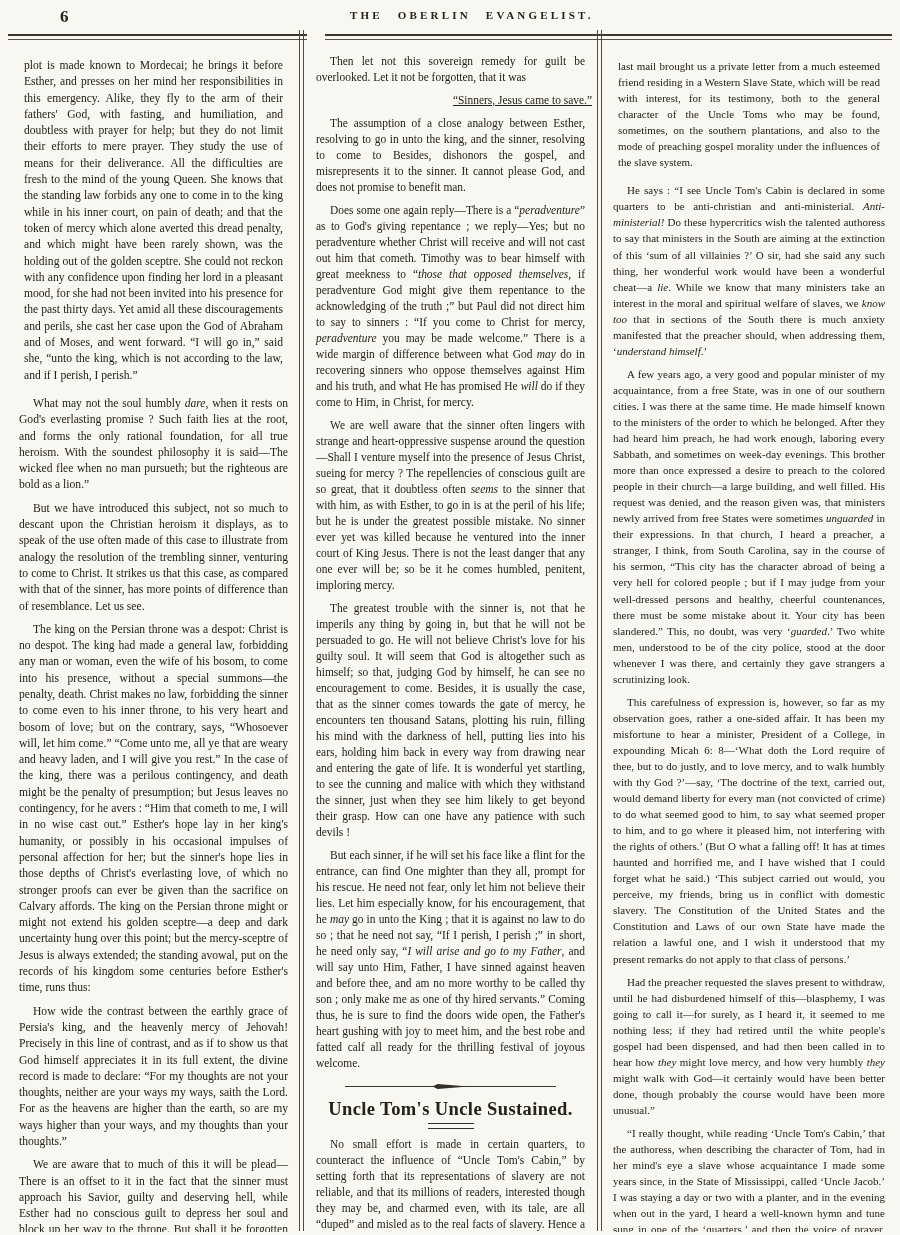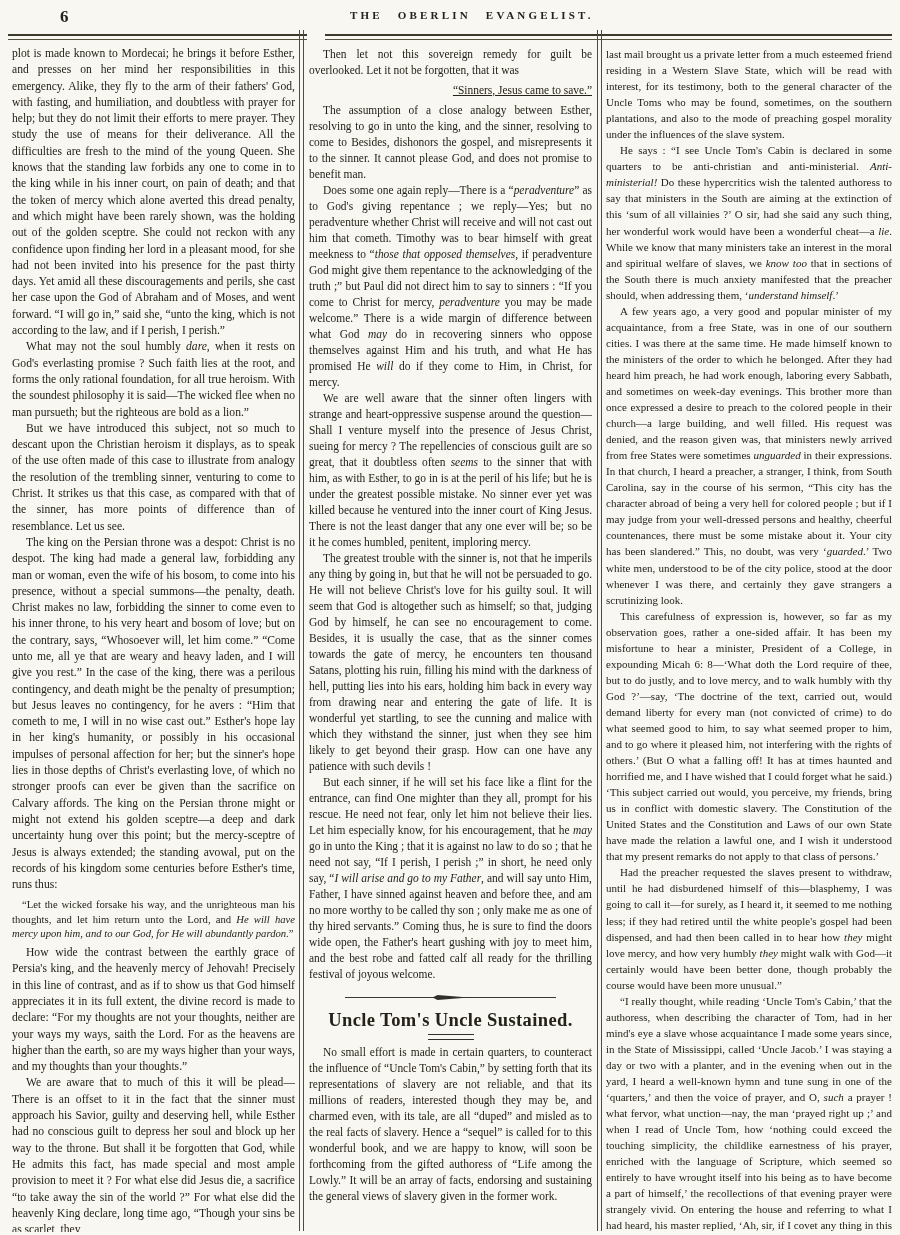--- a/index.html
+++ b/index.html
@@ -22,22 +22,22 @@
   .vdiv { position:absolute; top:30px; bottom:4px; width:3px;
     border-left:1px solid #4f4a3c; border-right:1px solid #4f4a3c; }
   #vdiv-1 { left:299px; } #vdiv-2 { left:597px; }
   
   .col { position:absolute; top:46px; height:1186px; overflow:hidden;
     text-align:justify; }
   #col-1 { left:12px;  width:283px; font-size:11.6px;  line-height:16.3px; }
   #col-2 { left:309px; width:283px; font-size:11.45px; line-height:16.0px; }
   #col-3 { left:606px; width:286px; font-size:11.0px;  line-height:16.05px; }
   
-  .b-p  { margin:0; text-indent:14px; }
-  .b-pc { margin:0; text-indent:0; }
+  .b-p  { margin:7px; text-indent:14px; }
+  .b-pc { margin:12px; text-indent:0; }
   .b-quote { font-size:0.92em; line-height:14.2px; margin:4px 0 5px; text-indent:10px; }
   .b-center { text-align:right; text-indent:0; margin:4px 0;text-decoration:underline; }
   .b-h1 { text-align:center; text-indent:0; font-weight:bold; font-size:18.5px;
     line-height:22px; margin:7px 0 3px; letter-spacing:0.4px; }
   .b-h2 { text-align:center; text-indent:0; font-weight:bold; font-size:12px;
     margin:4px 0 2px; letter-spacing:0.3px; }
   .b-hr { height:0; width:46px; border-top:1.5px solid #33302a; margin:2px auto 4px; }
   .b-divider { position:relative; height:10px; margin:10px 36px 2px; }
   .b-divider::before { content:""; position:absolute; left:0; right:0; top:5px;
     border-top:1px solid #3c382e; }
@@ -56,21 +56,20 @@
   <div class="rule-seg" id="rule-right"></div>
 
   <div class="vdiv" id="vdiv-1"></div>
   <div class="vdiv" id="vdiv-2"></div>
 
   <div class="col" id="col-1">
       <div class="b-pc">plot is made known to Mordecai; he brings it before Esther, and presses on her mind her responsibilities in this emergency.  Alike, they fly to the arm of their fathers' God, with fasting, and humiliation, and doubtless with prayer for help; but they do not limit their efforts to mere prayer.  They study the use of means for their deliverance.  All the difficulties are fresh to the mind of the young Queen.  She knows that the standing law forbids any one to come in to the king while in his inner court, on pain of death; and that the token of mercy which alone averted this dread penalty, and which might have been rarely shown, was the holding out of the golden sceptre.  She could not reckon with any confidence upon finding her lord in a pleasant mood, for she had not been invited into his presence for the past thirty days. Yet amid all these discouragements and perils, she cast her case upon the God of Abraham and of Moses, and went forward.  “I will go in,” said she, “unto the king, which is not according to the law, and if I perish, I perish.”</div>
       <div class="b-p">What may not the soul humbly <i>dare</i>, when it rests on God's everlasting promise ?  Such faith lies at the root, and forms the only rational foundation, for all true heroism.  With the soundest philosophy it is said—The wicked flee when no man pursueth; but the righteous are bold as a lion.”</div>
       <div class="b-p">But we have introduced this subject, not so much to descant upon the Christian heroism it displays, as to speak of the use often made of this case to illustrate from analogy the resolution of the trembling sinner, venturing to come to Christ.  It strikes us that this case, as compared with that of the sinner, has more points of difference than of resemblance.  Let us see.</div>
       <div class="b-p">The king on the Persian throne was a despot: Christ is no despot.  The king had made a general law, forbidding any man or woman, even the wife of his bosom, to come into his presence, without a special summons—the penalty, death.  Christ makes no law, forbidding the sinner to come even to his inner throne, to his very heart and bosom of love; but on the contrary, says, “Whosoever will, let him come.”  “Come unto me, all ye that are weary and heavy laden, and I will give you rest.” In the case of the king, there was a perilous contingency, and death might be the penalty of presumption; but Jesus leaves no contingency, for he avers : “Him that cometh to me, I will in no wise cast out.”  Esther's hope lay in her king's humanity, or possibly in his occasional impulses of personal affection for her; but the sinner's hope lies in those depths of Christ's everlasting love, of which no stronger proofs can ever be given than the sacrifice on Calvary affords.  The king on the Persian throne might or might not extend his golden sceptre—a deep and dark uncertainty hung over this point; but the mercy-sceptre of Jesus is always extended; the standing avowal, put on the records of his kingdom some centuries before Esther's time, runs thus:</div>
-      <div class="b-quote">“Let the wicked forsake his way, and the unrighteous man his thoughts, and let him return unto the Lord, and <i>He will have mercy upon him, and to our God, for He will abundantly pardon.</i>”</div>
       <div class="b-p">How wide the contrast between the earthly grace of Persia's king, and the heavenly mercy of Jehovah! Precisely in this line of contrast, and as if to show us that God himself appreciates it in its full extent, the divine record is made to declare: “For my thoughts are not your thoughts, neither are your ways my ways, saith the Lord.  For as the heavens are higher than the earth, so are my ways higher than your ways, and my thoughts than your thoughts.”</div>
       <div class="b-p">We are aware that to much of this it will be plead— There is an offset to it in the fact that the sinner must approach his Savior, guilty and deserving hell, while Esther had no conscious guilt to depress her soul and block up her way to the throne.  But shall it be forgotten that God, while He admits this fact, has made special and most ample provision to meet it ?  For what else did Jesus die, a sacrifice “to take away the sin of the world ?”  For what else did the heavenly King declare, long time ago, “Though your sins be as scarlet, they</div>
     </div>
   <div class="col" id="col-2">
       <div class="b-p">Then let not this sovereign remedy for guilt be overlooked.  Let it not be forgotten, that it was</div>
       <div class="b-center">“Sinners, Jesus came to save.”</div>
       <div class="b-p">The assumption of a close analogy between Esther, resolving to go in unto the king, and the sinner, resolving to come to Besides, dishonors the gospel, and misrepresents it to the sinner.  It cannot please God, and does not promise to benefit man.</div>
       <div class="b-p">Does some one again reply—There is a “<i>peradventure</i>” as to God's giving repentance ; we reply—Yes; but no peradventure whether Christ will receive and will not cast out him that cometh.  Timothy was to bear himself with great meekness to “<i>those that opposed themselves</i>, if peradventure God might give them repentance to the acknowledging of the truth ;” but Paul did not direct him to say to sinners : “If you come to Christ for mercy, <i>peradventure</i> you may be made welcome.”  There is a wide margin of difference between what God <i>may</i> do in recovering sinners who oppose themselves against Him and his truth, and what He has promised He <i>will</i> do if they come to Him, in Christ, for mercy.</div>
       <div class="b-p">We are well aware that the sinner often lingers with strange and heart-oppressive suspense around the question—Shall I venture myself into the presence of Jesus Christ, sueing for mercy ?   The repellencies of conscious guilt are so great, that it doubtless often <i>seems</i> to the sinner that with him, as with Esther, to go in is at the peril of his life; but he is under the greatest possible mistake. No sinner ever yet was killed  because he ventured into the inner court of King Jesus.  There is not the least danger that any one ever will be; so be it he comes humbled, penitent, imploring mercy.</div>
       <div class="b-p">The greatest trouble with the sinner is, not that he imperils any thing by going in, but that he will not be persuaded to go.  He will not believe Christ's love for his guilty soul.  It will seem that God is altogether such as himself; so that, judging God by himself, he can see no encouragement to come.  Besides, it is usually the case, that as the sinner comes towards the gate of mercy, he encounters ten thousand Satans, plotting his ruin, filling his mind with the darkness of hell, putting lies into his ears, holding him back in every way from drawing near and entering the gate of life.  It is wonderful yet startling, to see the cunning and malice with which they withstand the sinner, just when they see him likely to get beyond their grasp.  How can one have any patience with such devils !</div>

